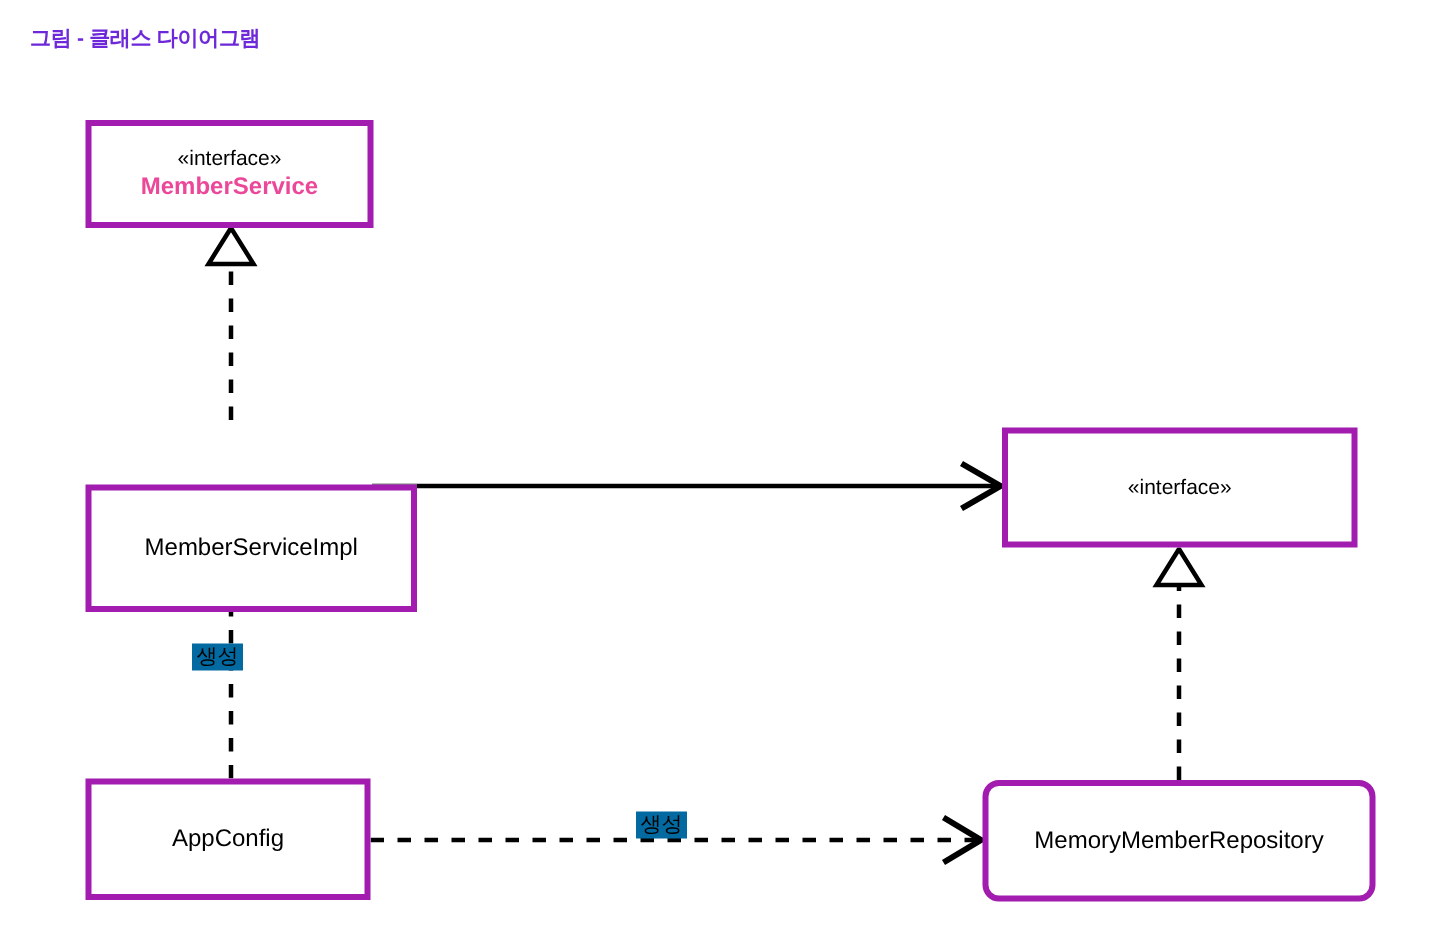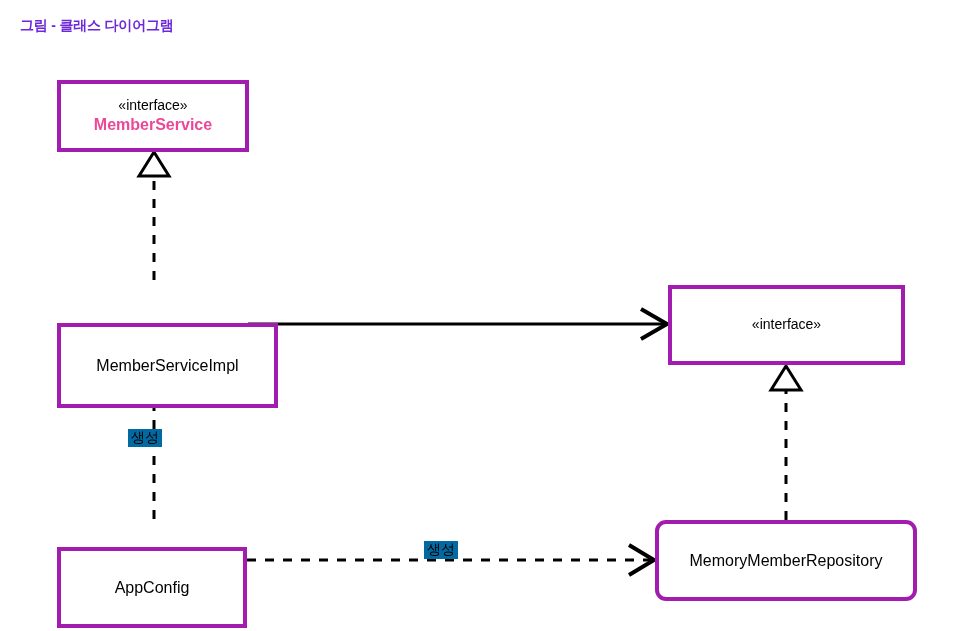--- a/index.html
+++ b/index.html
@@ -127,21 +127,21 @@
   </div>
 
   <div class="uml-box" style="left: 57px; top: 280px; width: 221px; height: 85px; margin-top: 43px;">
     <div class="class-name-plain">MemberServiceImpl</div>
   </div>
 
   <div class="uml-box" style="left: 668px; top: 285px; width: 237px; height: 80px;">
     <div class="stereotype">«interface»</div>
   </div>
 
-  <div class="uml-box" style="left: 57px; top: 519px; width: 190px; height: 81px; margin-top: 28px;">
+  <div class="uml-box" style="left: 57px; top: 519px; width: 190px; height: 81px;">
     <div class="class-name-plain">AppConfig</div>
   </div>
 
   <div class="uml-box" style="left: 655px; top: 520px; width: 262px; height: 81px; border-radius: 11px;">
     <div class="class-name-plain">MemoryMemberRepository</div>
   </div>
 
 </div>
 
 </body></html>

